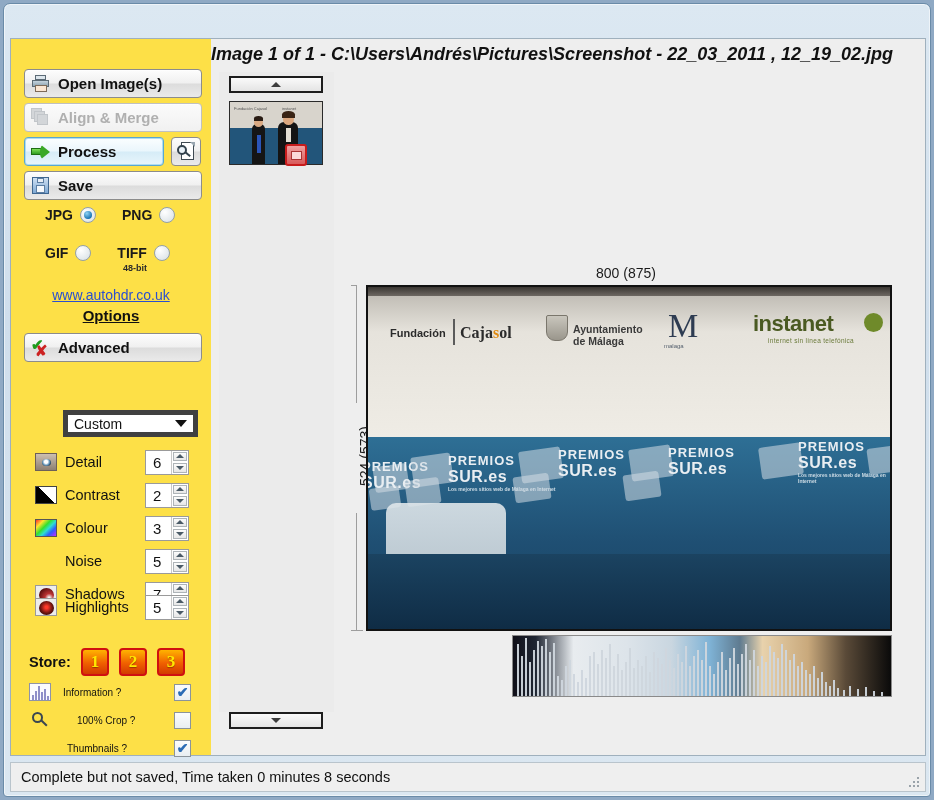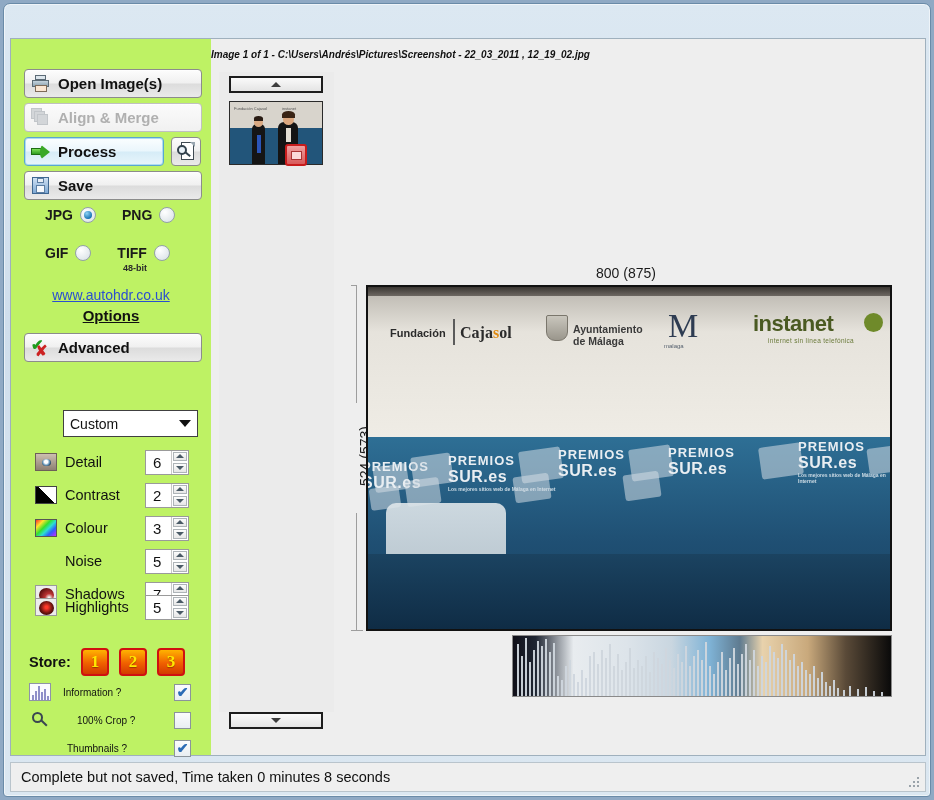--- a/index.html
+++ b/index.html
@@ -57,21 +57,21 @@
   .glyph-x { color: #fff; font-size: 15px; font-weight: bold; text-shadow: 0 1px 1px #00000066; font-family:"Liberation Sans",sans-serif;}
 
   
   .content {
     position: absolute; left: 6px; top: 34px;
     width: 916px; height: 718px;
     background: #eeeeee;
     border: 1px solid #9fb0bd;
   }
   
-  .sidebar { position: absolute; left: 0; top: 0; width: 200px; height: 100%; background:#bef264; }
+  .sidebar { position: absolute; left: 0; top: 0; width: 200px; height: 100%; background:#fde047; }
   .bigbtn {
     position: absolute; left: 13px; width: 178px; height: 29px;
     border: 1px solid #8c8c8c; border-radius: 4px;
     background: linear-gradient(#fdfdfd, #f0f0f0 48%, #dcdcdc 52%, #eaeaea);
     display: flex; align-items: center; padding-left: 6px;
     font-size: 15px; font-weight: bold; color: #111;
     box-shadow: 0 1px 0 #ffffffaa inset;
   }
   .bigbtn.disabled { color: #b0b0b0; border-color:#c0c0c0; background:linear-gradient(#fbfbfb,#f1f1f1); }
   .bigbtn.focused {
@@ -131,21 +131,21 @@
   .link {
     position:absolute; left:0; width:200px; text-align:center;
     font-size:14px; color:#2a4fd0; text-decoration:underline; cursor:pointer;
   }
   .optlabel {
     position:absolute; left:0; width:200px; text-align:center;
     font-size:15px; font-weight:bold; color:#111; text-decoration:underline;
   }
   .combo {
     position:absolute; left:52px; top:371px; width:135px; height:27px;
-    background:#fff; border:1px solid #404040;
+    background:#fff; border:5px solid #404040;
     display:flex; align-items:center; padding:0 6px;
     font-size:14px; color:#111;
   }
   .combo .arw { margin-left:auto; width:0;height:0;border-left:6px solid transparent;border-right:6px solid transparent;border-top:7px solid #111; }
 
   
   .spin-row { position:absolute; left:0; width:200px; height:30px; display:flex; align-items:center; }
   .spin-ico { width:22px; height:18px; margin-left:24px; position:relative; flex:0 0 22px; }
   .spin-label { font-size:14.5px; color:#111; margin-left:8px; }
   .spin-box {
@@ -198,21 +198,21 @@
     border:1px solid #8b949b;background:linear-gradient(#fbfcfd,#e9eef2);
     display:flex;align-items:center;justify-content:center;
   }
   .chkbox.on::after{content:'✔';font-size:14px;color:#2b6cb5;line-height:14px;font-weight:bold;}
 
   
   .main{position:absolute;left:200px;top:0;right:0;bottom:0;background:#eeeeee;}
   .pathbar{
     position:absolute;left:0;top:0;width:716px;height:30px;
     display:flex;align-items:center;padding-left:0px;
-    font-size:10px;font-style:italic;font-weight:bold;color:#111;
+    font-size:18px;font-style:italic;font-weight:bold;color:#111;
   }
   .thumbpane{
     position:absolute;left:8px;top:33px;width:115px;height:640px;background:#ebebeb;
   }
   .scrollbtn{
     position:absolute;left:10px;width:94px;height:17px;
     border:2px solid #1d1d1d;background:linear-gradient(#fafafa,#e4e4e4);
     display:flex;align-items:center;justify-content:center;
   }
   .tri-s-up{width:0;height:0;border-left:5px solid transparent;border-right:5px solid transparent;border-bottom:5px solid #3c3c3c;}

